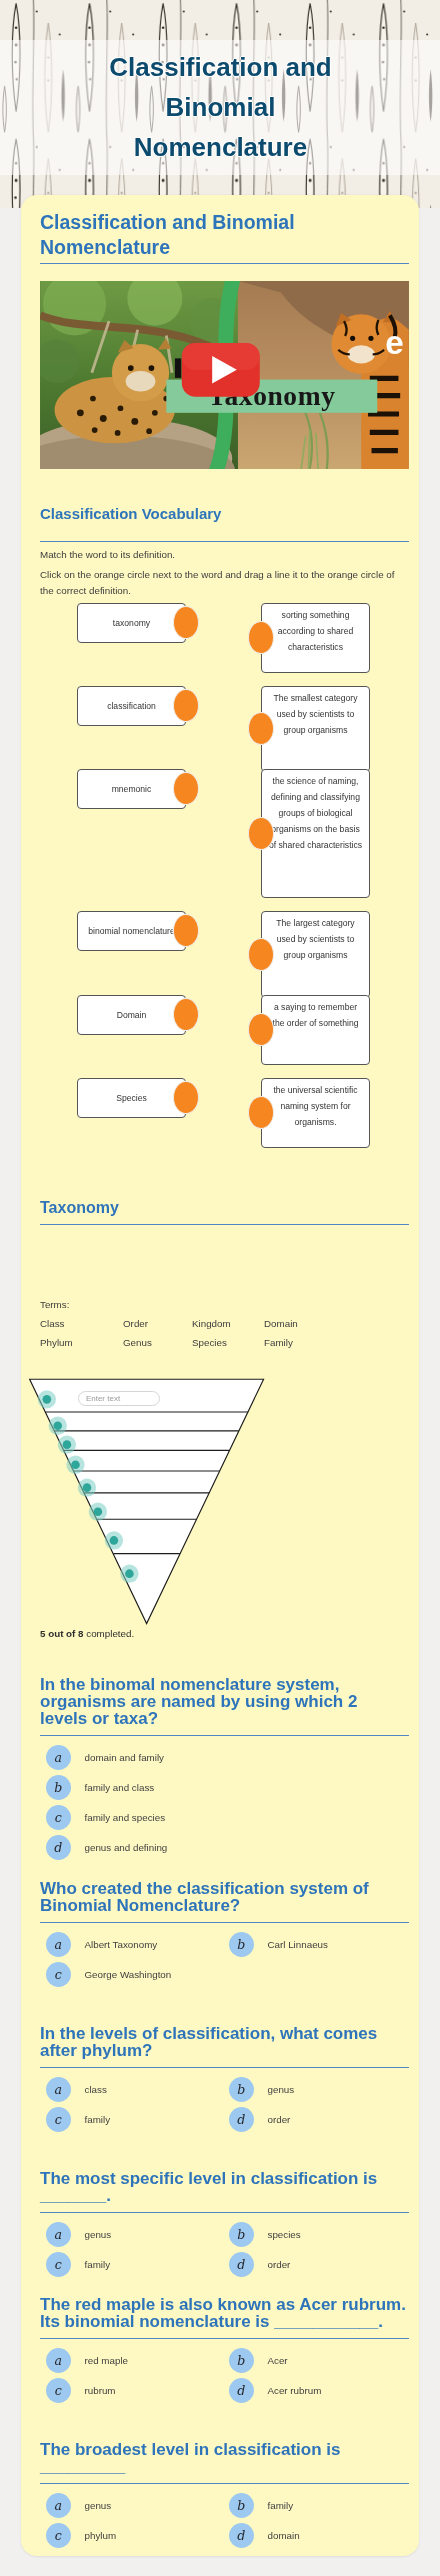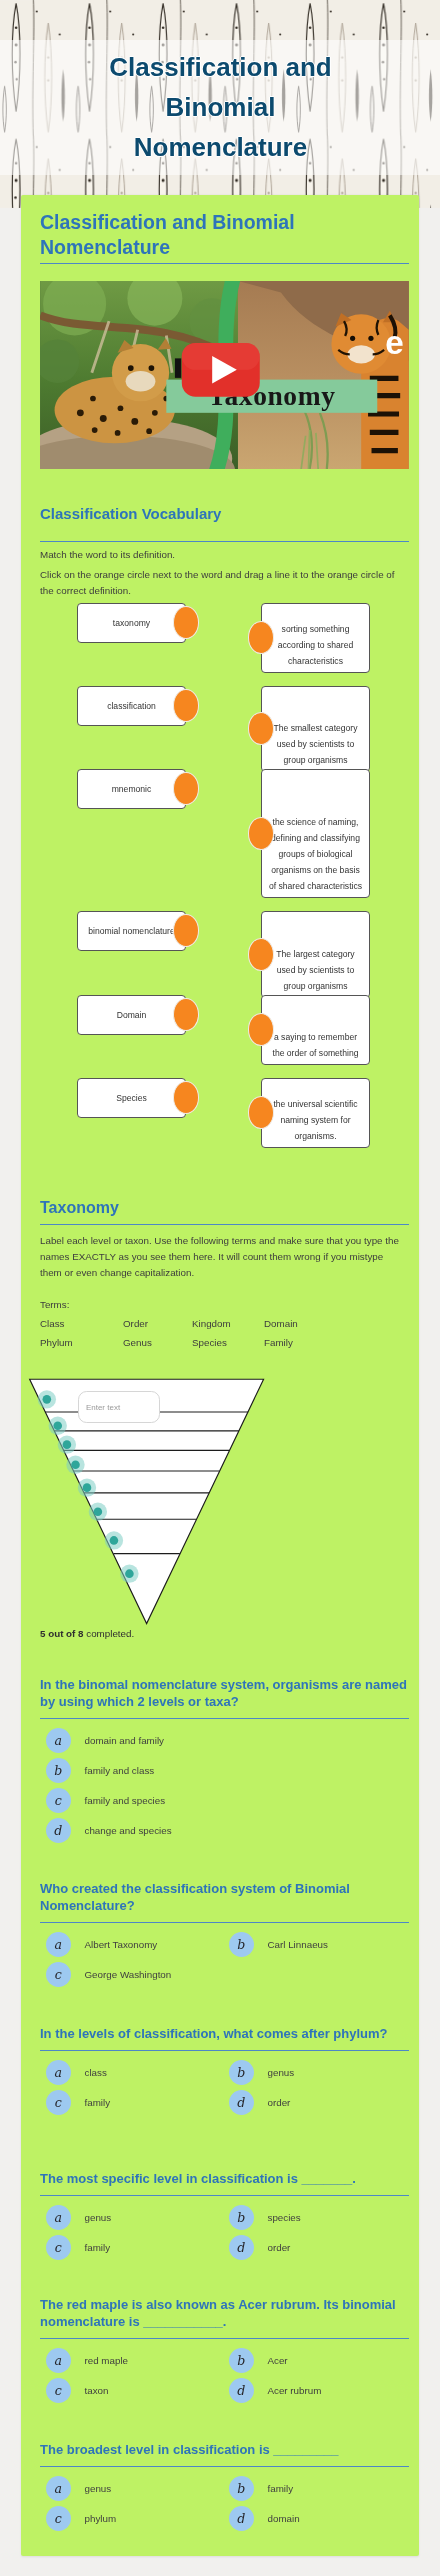--- a/index.html
+++ b/index.html
@@ -6,49 +6,49 @@
   #screen{position:relative;width:441px;height:2576px;background:#f1f0ee;overflow:hidden;
           font-family:"Liberation Sans",sans-serif;}
   
   .hdr{position:absolute;left:0;top:0;width:441px;height:208px;overflow:hidden;}
   .hdr svg{display:block;}
   .hdr-band{position:absolute;left:0;top:40px;width:441px;height:135px;background:rgba(255,255,255,.55);}
   .hdr-title{position:absolute;left:0;top:47px;width:441px;text-align:center;color:#0c4a6e;
              font-weight:bold;font-size:26px;line-height:40px;
              text-shadow:0.9px 0 0 #fff,-0.9px 0 0 #fff,0 0.9px 0 #fff,0 -0.9px 0 #fff;}
   
-  .card{position:absolute;left:21px;top:195px;width:398px;height:2361px;background:#bef264;
-        border-radius:2px;box-shadow:0 0.6px 2.3px rgba(0,0,0,.08);}
+  .card{position:absolute;left:21px;top:195px;width:398px;height:2361px;background:#fef9c3;
+        border-radius:16px;box-shadow:0 0.6px 2.3px rgba(0,0,0,.08);}
   .abs{position:absolute;}
   .h1{color:#2e74ba;font-weight:bold;}
   .rule{height:0;border-top:1.1px solid #4d87c7;}
   .body-t{color:#3d3d3d;font-size:9.8px;line-height:15.5px;}
   
   .video{position:absolute;left:19px;top:86px;width:369px;height:188px;overflow:hidden;background:#567d3a;}
   
   .mrow{position:absolute;left:0;width:398px;}
   .wbox{position:absolute;left:56px;width:109px;height:40px;border:0.6px solid #555;border-radius:4px;
         display:flex;align-items:center;justify-content:center;text-align:center;
         font-size:8.6px;color:#333;background:#fff;padding:0 5.7px;box-sizing:border-box;}
   .dbox{position:absolute;left:240px;width:109px;border:0.6px solid #555;border-radius:4px;
-        display:flex;align-items:flex-end;justify-content:center;text-align:center;
+        display:flex;align-items:flex-start;justify-content:center;text-align:center;
         font-size:8.6px;color:#333;line-height:16px;background:#fff;padding:3.4px 6.9px;box-sizing:border-box;}
   .oc{position:absolute;width:26.4px;height:33px;border-radius:50%;background:#f6861f;
       border:1.7px solid #efece7;box-sizing:border-box;}
   
   .tgrid{position:absolute;left:19px;width:356px;display:grid;grid-template-columns:83px 69px 72px auto;
          color:#3d3d3d;font-size:9.8px;row-gap:8px;}
   
-  .lvl-input{position:absolute;left:57px;top:1196px;width:82px;height:32px;border:0.6px solid #d6d6d6;
+  .lvl-input{position:absolute;left:57px;top:1196px;width:82px;height:15px;border:0.6px solid #d6d6d6;
              border-radius:8.6px;padding:0 6.9px;font-size:8px;color:#444;box-sizing:border-box;outline:none;
              font-family:"Liberation Sans",sans-serif;}
   .lvl-input::placeholder{color:#9a9a9a;}
   
   .q{position:absolute;left:19px;width:369px;}
-  .q .h1{font-size:13px;line-height:17px;}
+  .q .h1{font-size:17px;line-height:17px;}
   .q .rule{margin-top:7.5px;}
   .opts{margin-top:6.9px;padding-left:5.7px;}
   .opts.two{display:grid;grid-template-columns:183px 181px;}
   .opt{height:30px;display:flex;align-items:center;}
   .letter{width:25px;height:25px;border-radius:50%;background:#9dc9f0;flex:0 0 25px;
           display:flex;align-items:center;justify-content:center;
           font-family:"DejaVu Serif",serif;font-style:italic;font-size:12.6px;color:#26262b;}
   .otext{margin-left:13.8px;font-size:9.8px;color:#3f3f3f;}
   .progress{font-size:9.8px;color:#2f2f2f;}
 </style>
@@ -230,21 +230,20 @@
         </div>
       <div class="oc" style="left:152px;top:3.4px;"></div>
       <div class="dbox" style="height:70px;">
           <span>the universal scientific naming system for organisms.</span>
         </div>
       <div class="oc" style="left:227px;top:18.4px;"></div>
     </div>
 
     <div class="abs h1" style="left:19px;top:1004px;font-size:16px;">Taxonomy</div>
     <div class="abs rule" style="left:19px;top:1029px;width:369px;"></div>
-    <div class="abs body-t" style="left:19px;top:1038px;width:362px;line-height:16px;">Label each level or taxon. Use the following terms and make sure that you type the names EXACTLY as you see them here. It will count them wrong  if you mistype them or even change capitalization.</div>
     <div class="abs body-t" style="left:19px;top:1102px;">Terms:</div>
     <div class="tgrid" style="top:1123px;">
       <span>Class</span>
       <span>Order</span>
       <span>Kingdom</span>
       <span>Domain</span>
       <span>Phylum</span>
       <span>Genus</span>
       <span>Species</span>
       <span>Family</span>
@@ -295,21 +294,21 @@
         <div class="opt">
             <span class="letter">b</span>
             <span class="otext">family and class</span>
           </div>
         <div class="opt">
             <span class="letter">c</span>
             <span class="otext">family and species</span>
           </div>
         <div class="opt">
             <span class="letter">d</span>
-            <span class="otext">change and species</span>
+            <span class="otext">genus and defining</span>
           </div>
       </div>
     </div>
 
     <div class="q" style="top:1685px;">
       <div class="h1">Who created the classification system of Binomial Nomenclature?</div>
       <div class="rule"></div>
       <div class="opts two">
         <div class="opt">
             <span class="letter">a</span>
@@ -379,21 +378,21 @@
         <div class="opt">
             <span class="letter">a</span>
             <span class="otext">red maple</span>
           </div>
         <div class="opt">
             <span class="letter">b</span>
             <span class="otext">Acer</span>
           </div>
         <div class="opt">
             <span class="letter">c</span>
-            <span class="otext">taxon</span>
+            <span class="otext">rubrum</span>
           </div>
         <div class="opt">
             <span class="letter">d</span>
             <span class="otext">Acer rubrum</span>
           </div>
       </div>
     </div>
 
     <div class="q" style="top:2246px;">
       <div class="h1">The broadest level in classification is _________</div>

